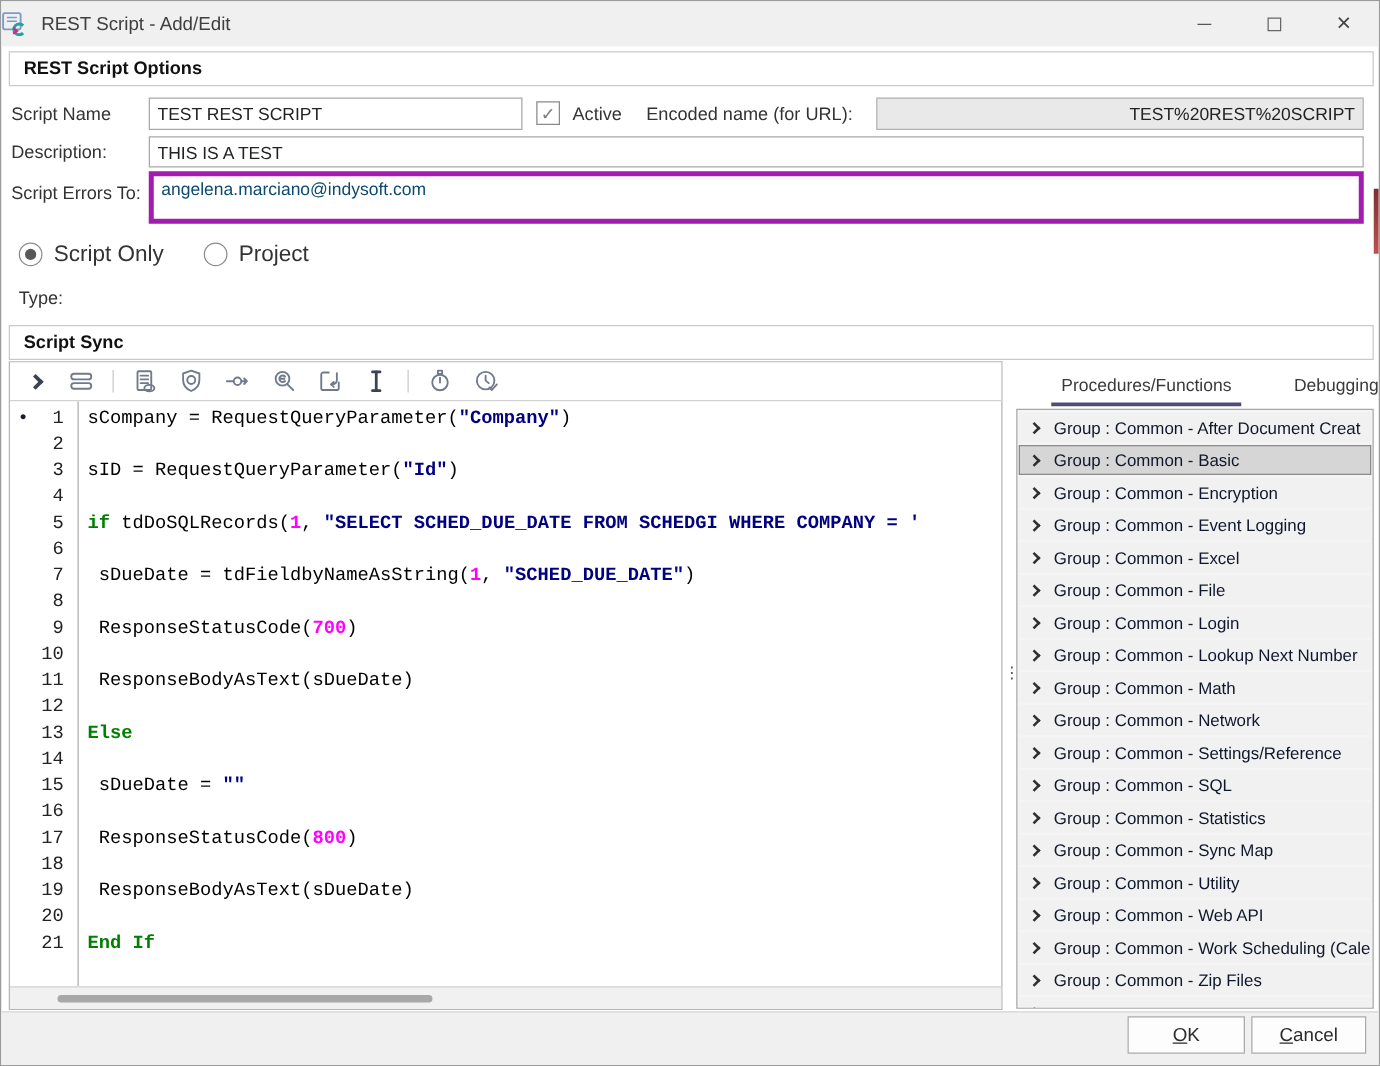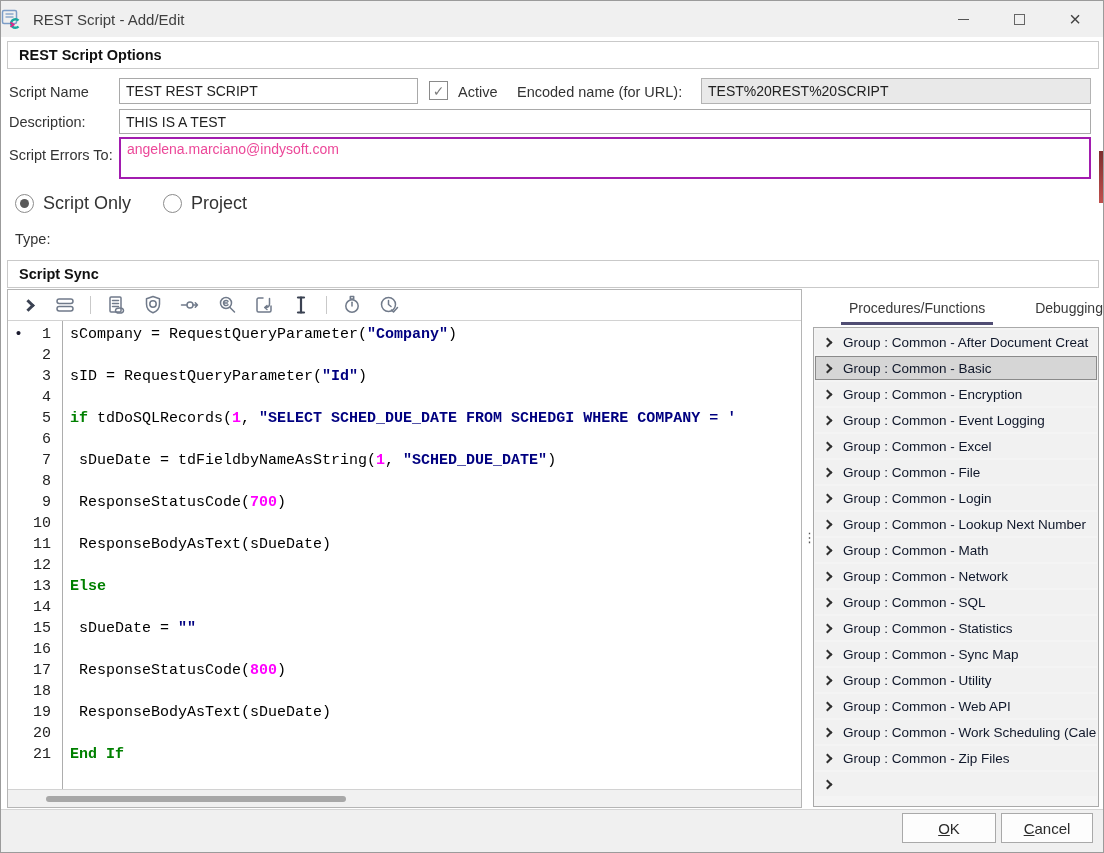--- a/index.html
+++ b/index.html
@@ -29,22 +29,22 @@
     font-size:14.5px; font-weight:bold; color:#111;
   }
   
   .flabel { position:absolute; font-size:14.5px; color:#333; white-space:nowrap; }
   .tinput {
     position:absolute; border:1px solid #a9a9a9; background:#fff;
     font-family:"Liberation Sans", sans-serif; font-size:14px; color:#222;
     padding:0 6px; outline:none;
   }
   .tarea {
-    position:absolute; border:2px solid #a21caf; background:#fff; resize:none;
-    font-family:"Liberation Sans", sans-serif; font-size:14px; color:#ec4899;
+    position:absolute; border:4px solid #a21caf; background:#fff; resize:none;
+    font-family:"Liberation Sans", sans-serif; font-size:14px; color:#0c4a6e;
     padding:2px 6px; outline:none; overflow:hidden;
   }
   .readonly { background:#e9e9e9; border-color:#b3b3b3; }
   .checkbox {
     position:absolute; left:428px; top:80px; width:19px; height:19px;
     border:1px solid #8a8a8a; background:#fff; display:flex; align-items:center; justify-content:center;
     font-size:14px; color:#7d7d7d;
   }
   .radio-row { position:absolute; display:flex; align-items:center; }
   .radio-item { display:flex; align-items:center; margin-right:32px; }
@@ -144,21 +144,21 @@
 
   <span class="flabel" style="left:8px; top:83px;">Script Name</span>
   <input class="tinput" style="left: 118px; top: 77px; width: 299px; height: 26px;" value="TEST REST SCRIPT">
 
   <div class="checkbox">
     <span>✓</span>
   </div>
   <span class="flabel" style="left:457px; top:83px;">Active</span>
 
   <span class="flabel" style="left:516px; top:83px;">Encoded name (for URL):</span>
-  <input class="tinput readonly" style="left: 700px; top: 77px; width: 390px; height: 26px;" readonly="" value="TEST%20REST%20SCRIPT">
+  <input class="tinput readonly" style="left: 700px; top: 77px; width: 390px; height: 26px; text-align: right;" readonly="" value="TEST%20REST%20SCRIPT">
 
   <span class="flabel" style="left:8px; top:113px;">Description:</span>
   <input class="tinput" style="left: 118px; top: 108px; width: 972px; height: 25px;" value="THIS IS A TEST">
 
   <span class="flabel" style="left:8px; top:146px;">Script Errors To:</span>
   <textarea class="tarea" style="left: 118px; top: 136px; width: 972px; height: 42px;">angelena.marciano@indysoft.com</textarea>
 
   <div class="radio-row" style="left:14px; top:192px;">
       <div class="radio-item">
         <span class="radio-circle on"></span>
@@ -318,20 +318,24 @@
       <div class="gitem">
         <span class="gchev"></span>
         <span class="gtext">Group :  Common - Math</span>
       </div>
       <div class="gitem">
         <span class="gchev"></span>
         <span class="gtext">Group :  Common - Network</span>
       </div>
       <div class="gitem">
         <span class="gchev"></span>
+        <span class="gtext">Group :  Common - Settings/Reference</span>
+      </div>
+      <div class="gitem">
+        <span class="gchev"></span>
         <span class="gtext">Group :  Common - SQL</span>
       </div>
       <div class="gitem">
         <span class="gchev"></span>
         <span class="gtext">Group :  Common - Statistics</span>
       </div>
       <div class="gitem">
         <span class="gchev"></span>
         <span class="gtext">Group :  Common - Sync Map</span>
       </div>

